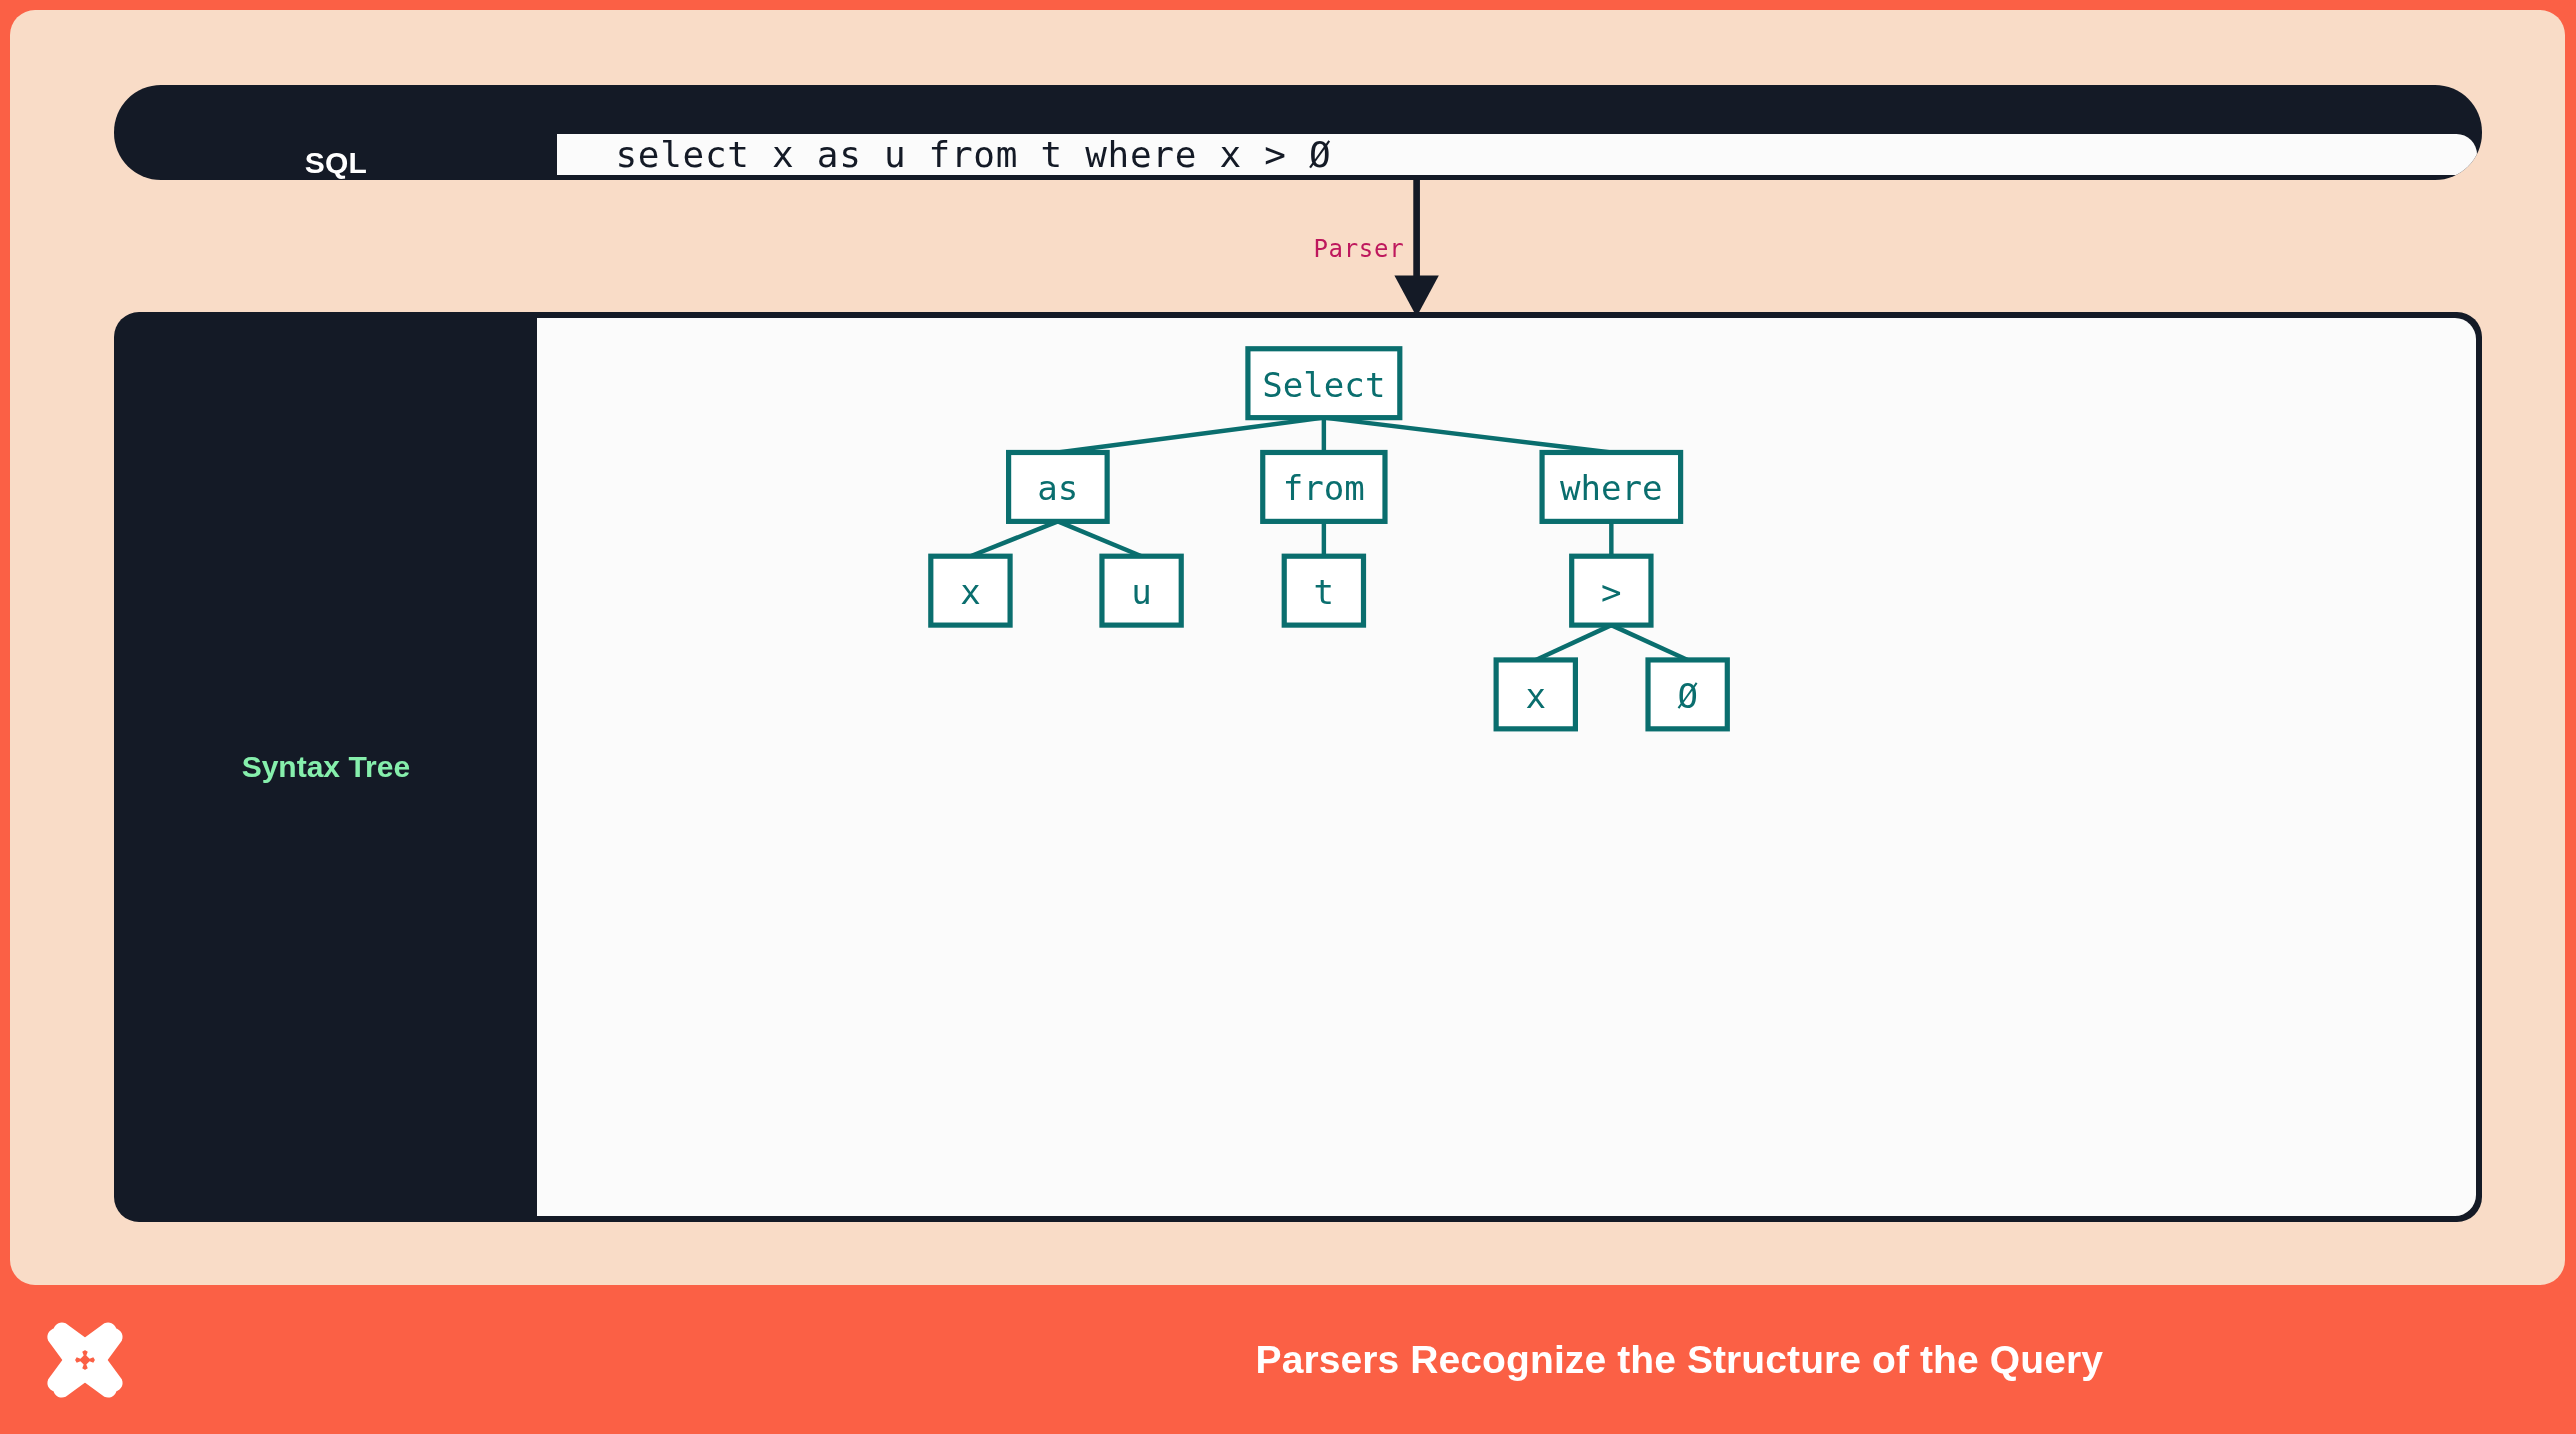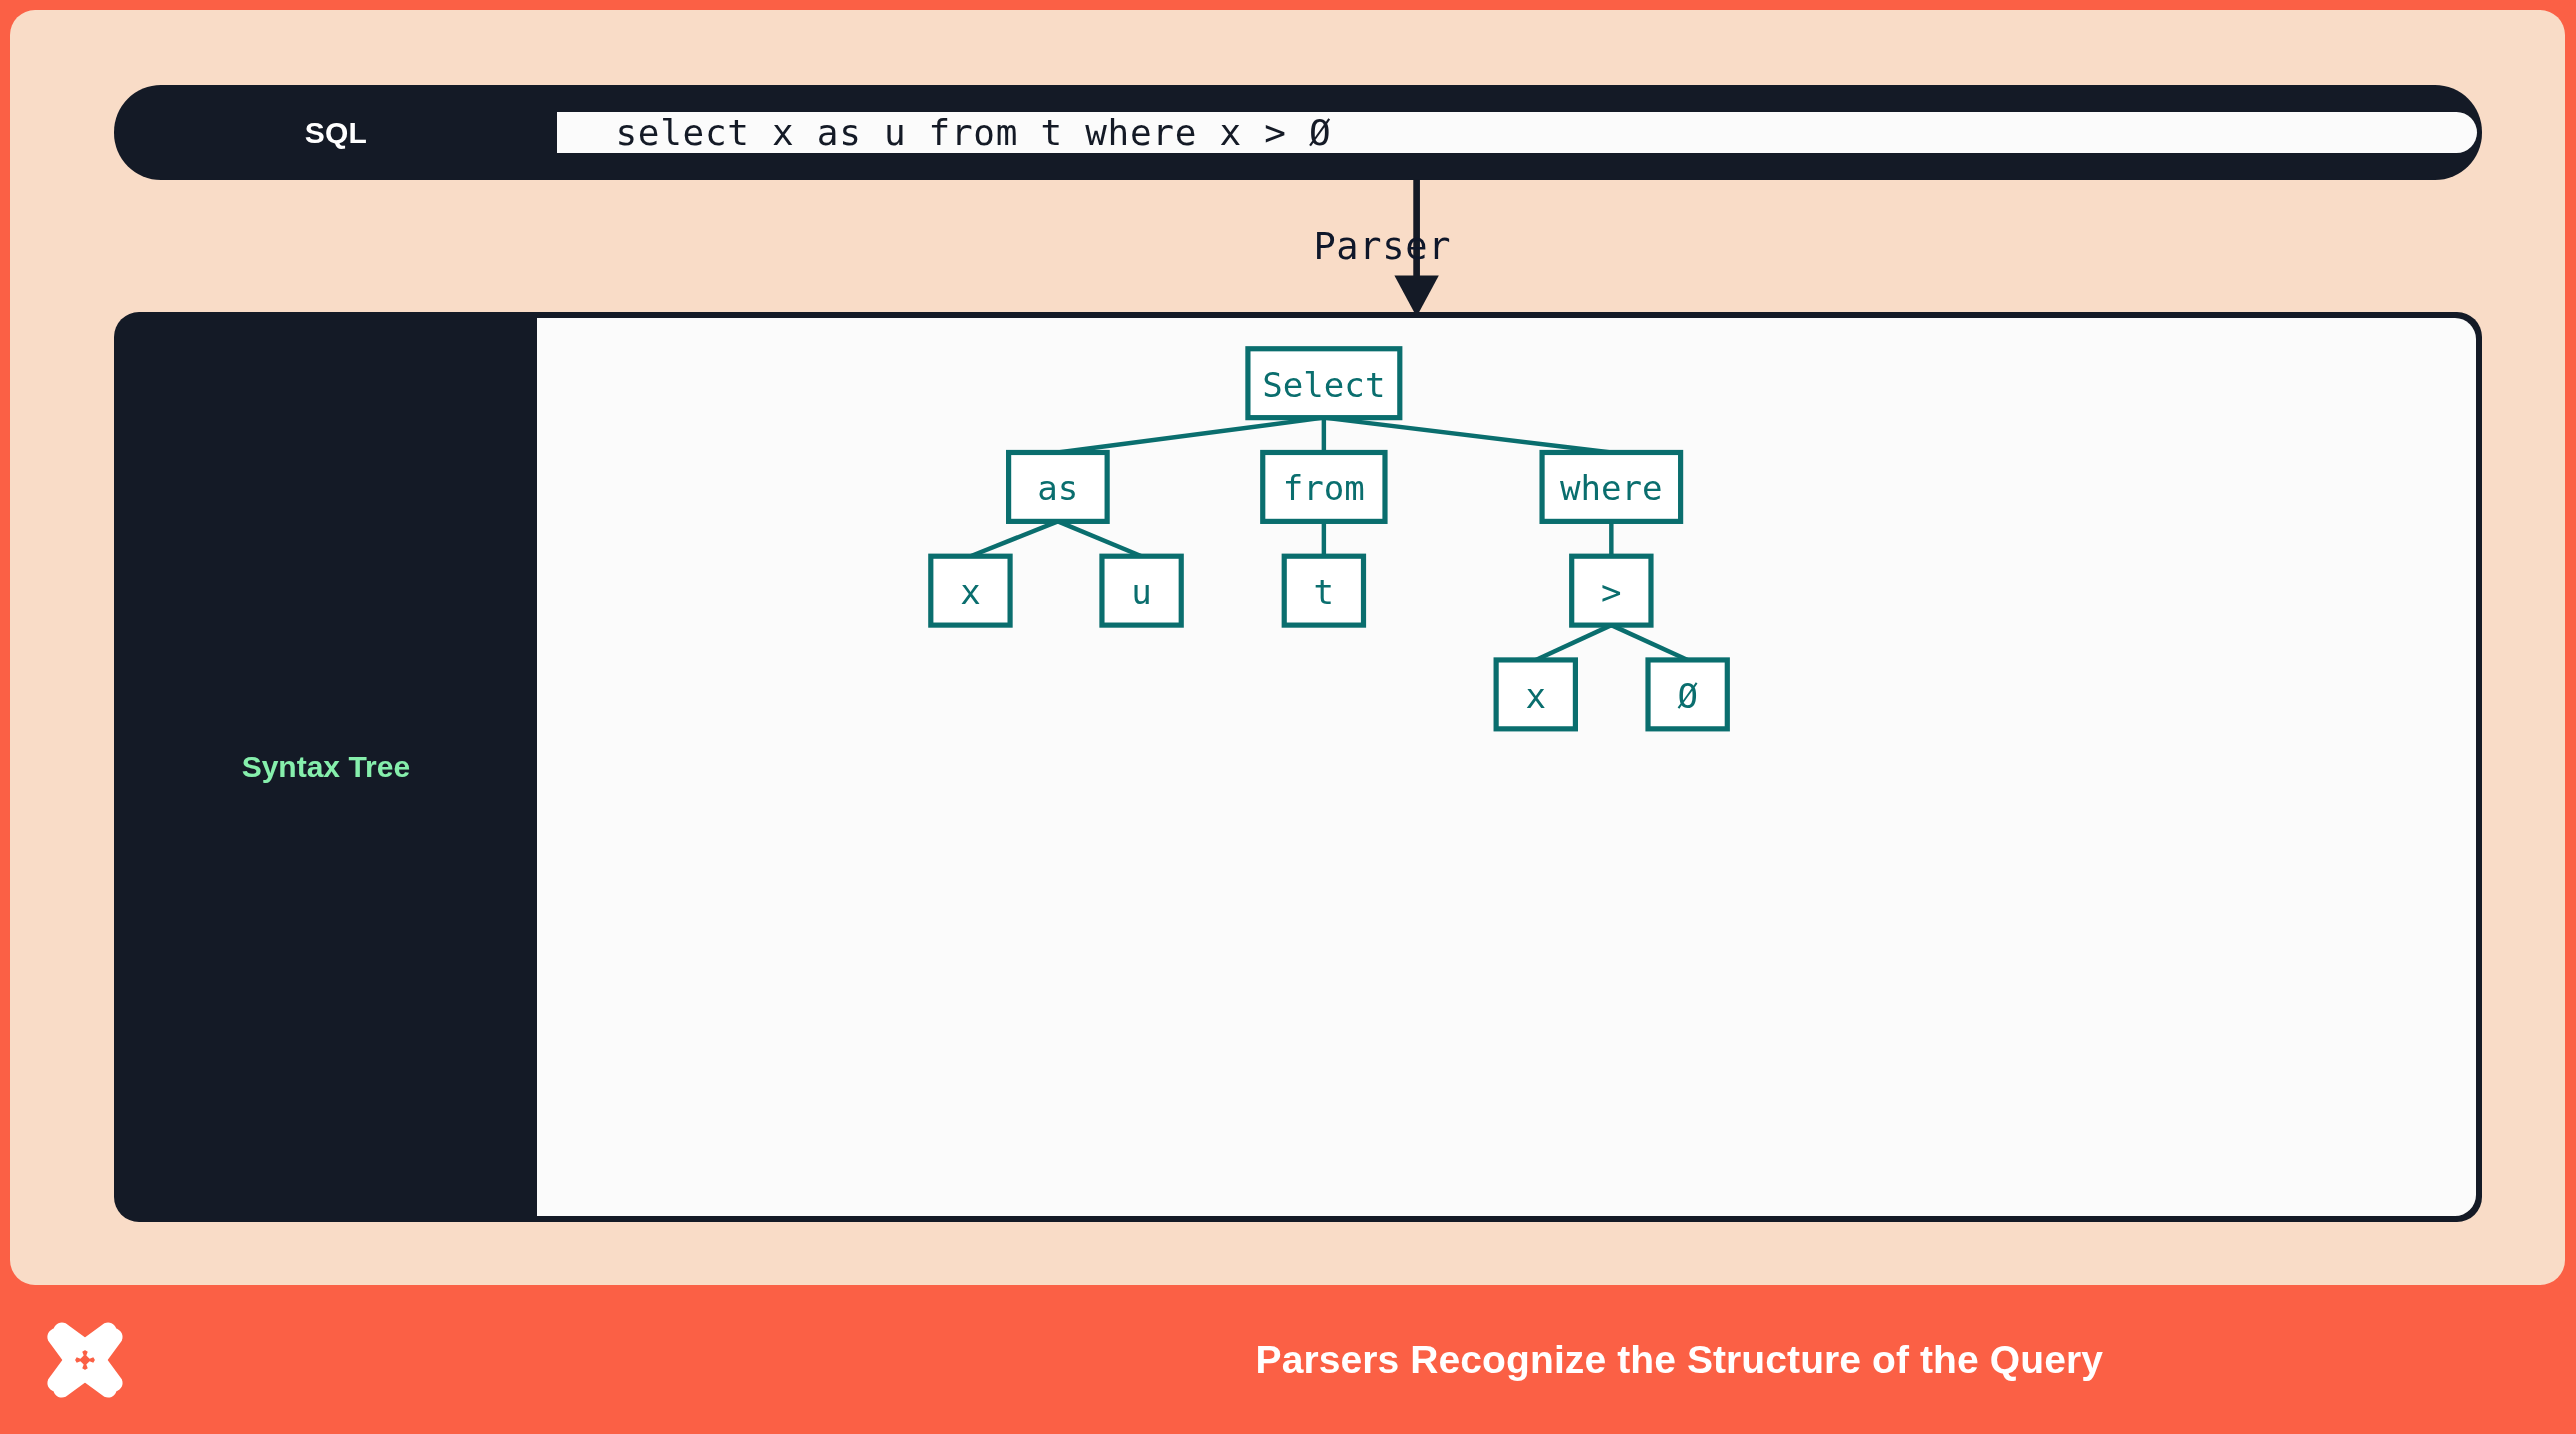--- a/index.html
+++ b/index.html
@@ -33,21 +33,21 @@
   .sql-row {
     position: absolute;
     left: 104px;
     top: 75px;
     width: 2368px;
     height: 95px;
     background: #141A26;
     border-radius: 47px;
     overflow: hidden;
     display: flex;
-    align-items: center;
+    align-items: flex-end;
   }
   .sql-label-cell {
     width: 443px;
     flex: 0 0 443px;
     display: flex;
     align-items: center;
     justify-content: center;
     color: #FFFFFF;
     font-size: 30px;
     font-weight: 700;
@@ -75,24 +75,24 @@
   .parser-arrow-svg {
     position: absolute;
     left: 1260px;
     top: 169px;
     width: 311px;
     height: 138px;
   }
   .parser-label {
     position: absolute;
     left: 1303px;
-    top: 215px;
+    top: 225px;
     font-family: "DejaVu Sans Mono", monospace;
-    font-size: 37px;
-    color: #0f172a;
+    font-size: 24px;
+    color: #be185d;
     letter-spacing: 0.7px;
   }
 
   
   .tree-card {
     position: absolute;
     left: 104px;
     top: 302px;
     width: 2368px;
     height: 910px;

